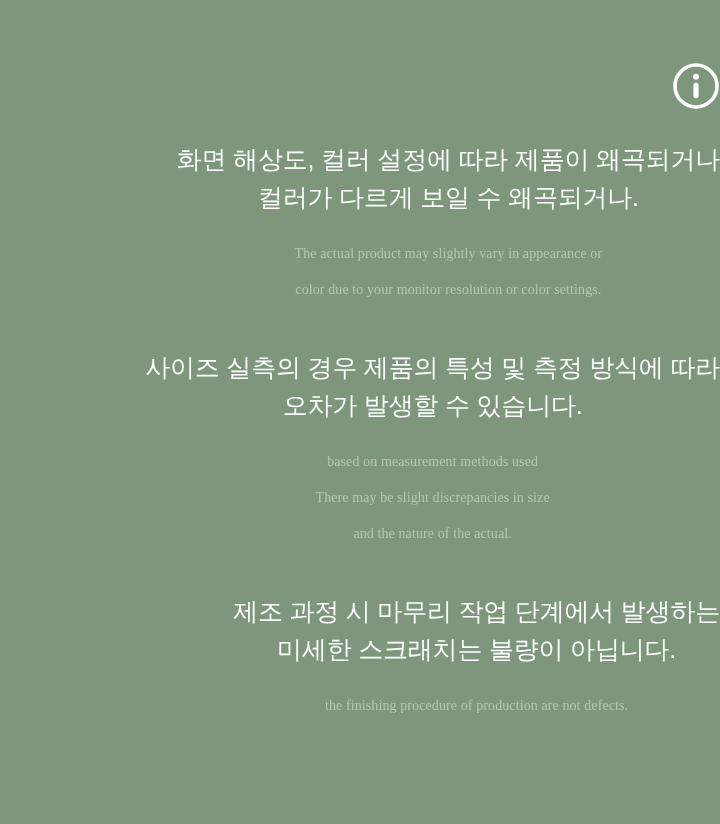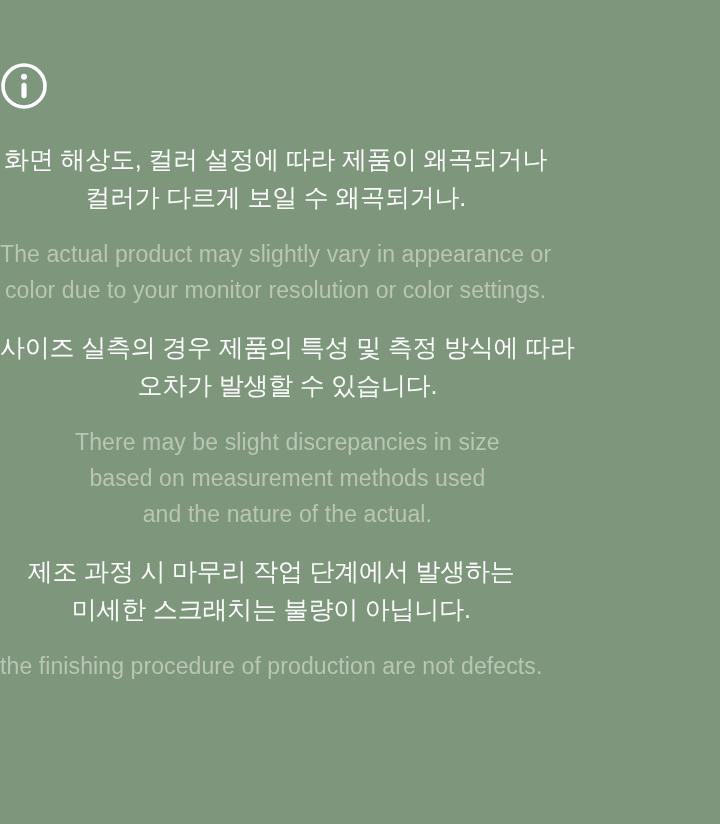--- a/index.html
+++ b/index.html
@@ -13,56 +13,57 @@
     font-family: "Liberation Sans", "DejaVu Sans", sans-serif;
     overflow: hidden;
   }
   .page {
     width: 720px;
     height: 824px;
     box-sizing: border-box;
     padding-top: 62px;
     display: flex;
     flex-direction: column;
-    align-items: flex-start;
+    align-items: flex-end;
     text-align: center;
   }
   .icon-wrap {
     width: 48px;
     height: 48px;
     margin-bottom: 30px;
     flex: none;
   }
   .icon-wrap svg {
     display: block;
     width: 48px;
     height: 48px;
   }
   .section + .section {
-    margin-top: 20px;
+    margin-top: 40px;
   }
   .kr-block {
     margin: 0 0 20px 0;
   }
   .kr-line {
     font-size: 25px;
     line-height: 38px;
     font-weight: 500;
     color: #FCFDFC;
     letter-spacing: -0.2px;
   }
   .en-block {
     margin: 0;
   }
   .en-line {
-    font-size: 23px;
+    font-size: 14px;
     line-height: 36px;
     font-weight: 400;
     color: #B9C6B3;
     letter-spacing: 0.1px;
+    font-family: Liberation Serif, serif;
   }
 </style>
 </head>
 <body>
 
 <div class="page">
 
   <div class="icon-wrap">
     <svg viewBox="0 0 48 48" aria-hidden="true">
       <circle cx="24" cy="24" r="21" fill="none" stroke="#FFFFFF" stroke-width="3.6"></circle>
@@ -81,22 +82,22 @@
       <div class="en-line">color due to your monitor resolution or color settings.</div>
     </div>
   </div>
 
   <div class="section">
     <div class="kr-block">
       <div class="kr-line">사이즈 실측의 경우 제품의 특성 및 측정 방식에 따라</div>
       <div class="kr-line">오차가 발생할 수 있습니다.</div>
     </div>
     <div class="en-block">
+      <div class="en-line">based on measurement methods used</div>
       <div class="en-line">There may be slight discrepancies in size</div>
-      <div class="en-line">based on measurement methods used</div>
       <div class="en-line">and the nature of the actual.</div>
     </div>
   </div>
 
   <div class="section">
     <div class="kr-block">
       <div class="kr-line">제조 과정 시 마무리 작업 단계에서 발생하는</div>
       <div class="kr-line">미세한 스크래치는 불량이 아닙니다.</div>
     </div>
     <div class="en-block">

